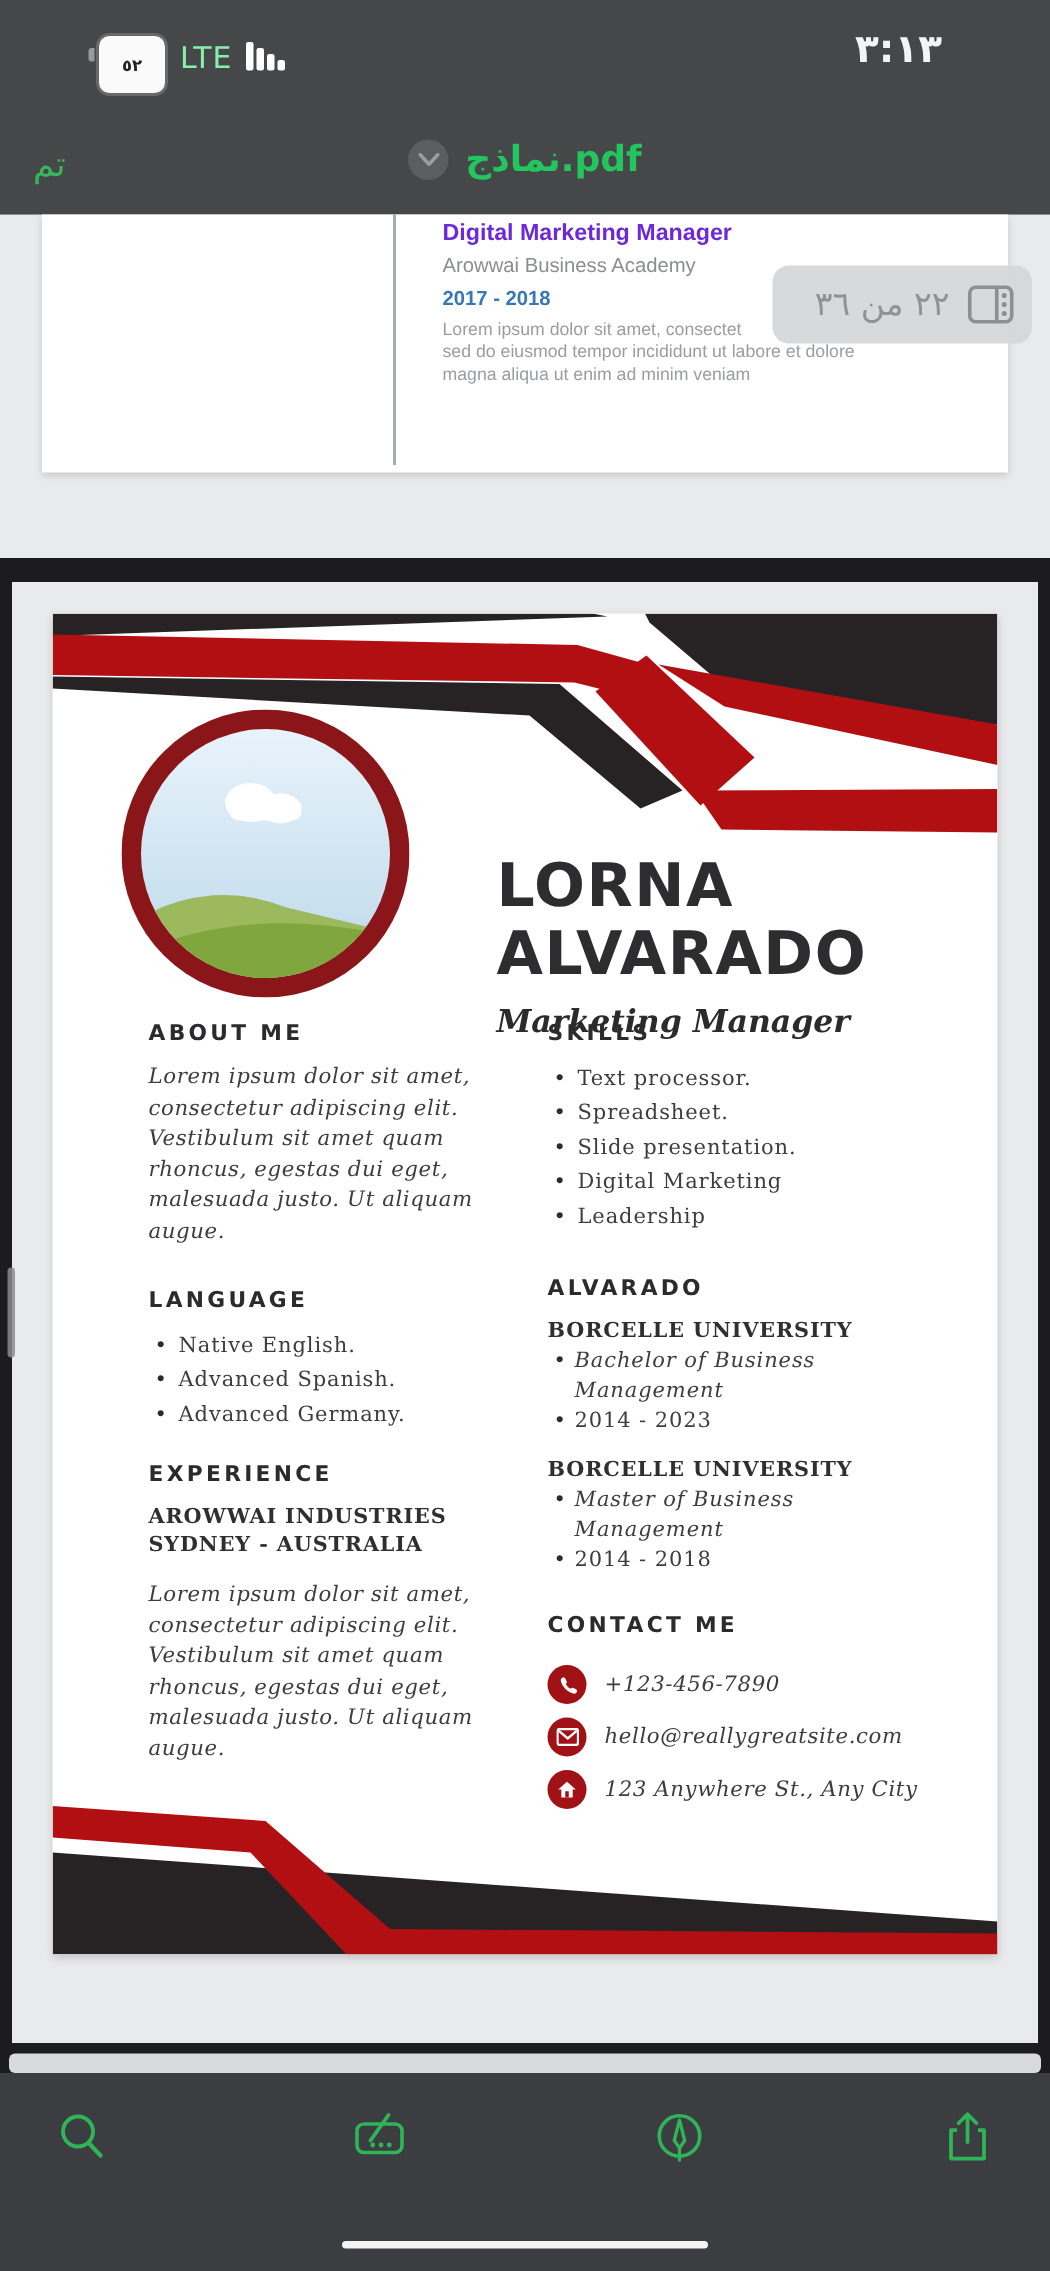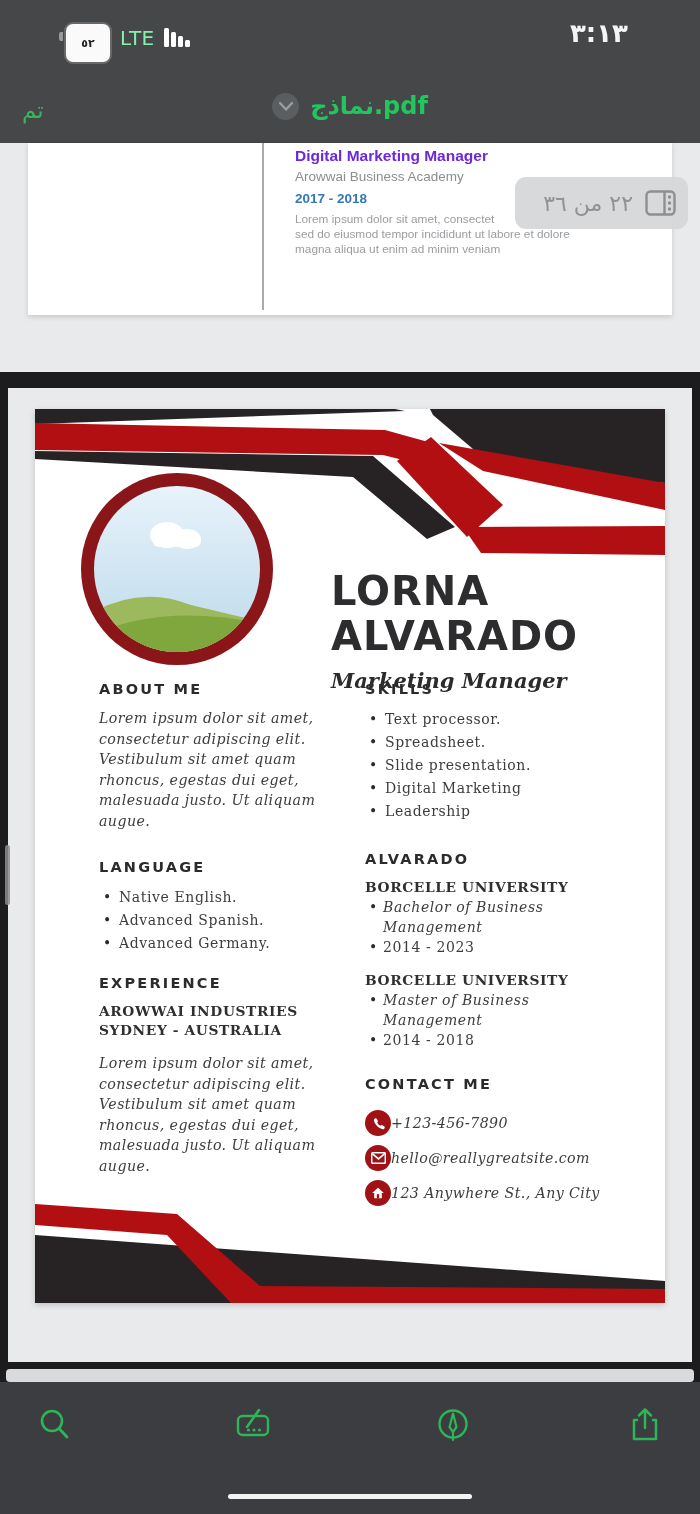--- a/index.html
+++ b/index.html
@@ -53,21 +53,21 @@
   ul.blist{list-style:none;margin:0;padding:0;font-size:14px;letter-spacing:.6px;}
   ul.blist li{position:relative;padding-left:20px;line-height:23px;}
   ul.blist li::before{content:"•";position:absolute;left:4px;color:#2b2b2d;}
   ul.blist.tight li{line-height:20px;padding-left:18px;}
   ul.blist.ital li{font-style:italic;}
   .boldline{font-weight:700;font-size:13.8px;line-height:19px;letter-spacing:.6px;color:#2f2f31;}
   .school{margin-top:2px;}
   .school + .school{margin-top:14px;}
   .edu-deg{max-width:200px;}
   .contact-rows{margin-top:18px;}
-  .c-row{display:flex;align-items:center;gap:0;margin-bottom:9px;}
+  .c-row{display:flex;align-items:center;gap:12px;margin-bottom:9px;}
   .c-ic{width:26px;height:26px;border-radius:50%;background:#a01216;flex:0 0 26px;display:flex;align-items:center;justify-content:center;}
   .c-txt{font-style:italic;font-size:14.2px;letter-spacing:.4px;}
   .scrollbar{position:absolute;left:5px;top:845px;width:5px;height:60px;background:rgba(140,140,144,.85);border-radius:3px;}
   
   .scrubber{position:absolute;left:6px;top:1369px;width:688px;height:13px;background:#d8dadc;border-radius:4px;}
   .toolbar{position:absolute;left:0;top:1382px;width:700px;height:132px;background:#3b3d40;}
   .tb-ic{position:absolute;top:24px;width:38px;height:38px;}
   .homebar{position:absolute;left:228px;top:1494px;width:244px;height:5px;background:#f4f4f5;border-radius:3px;}
 </style>
 </head>

